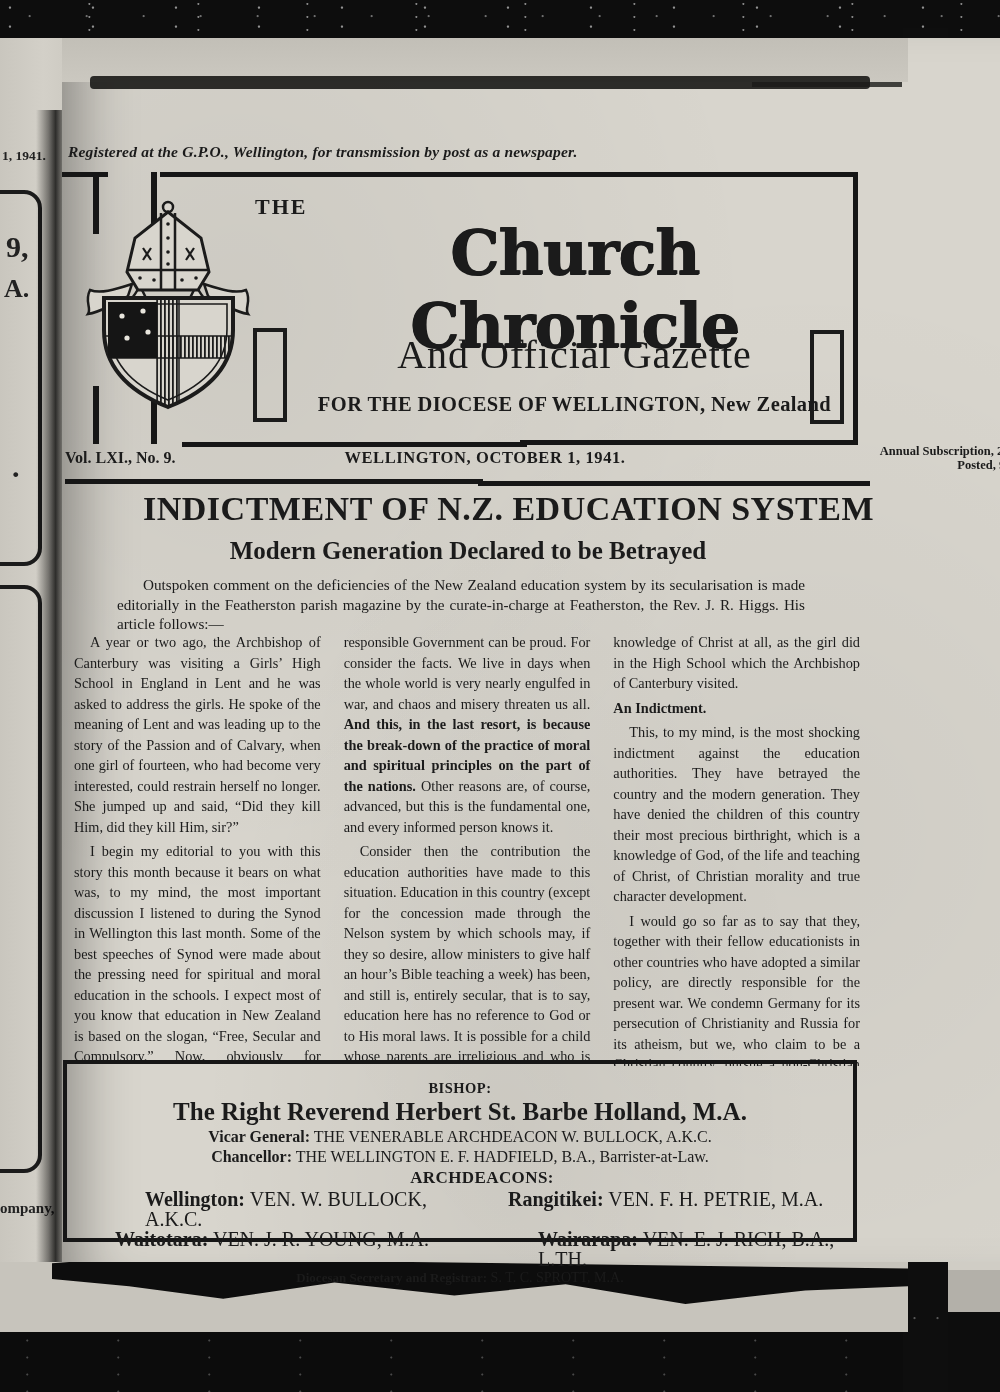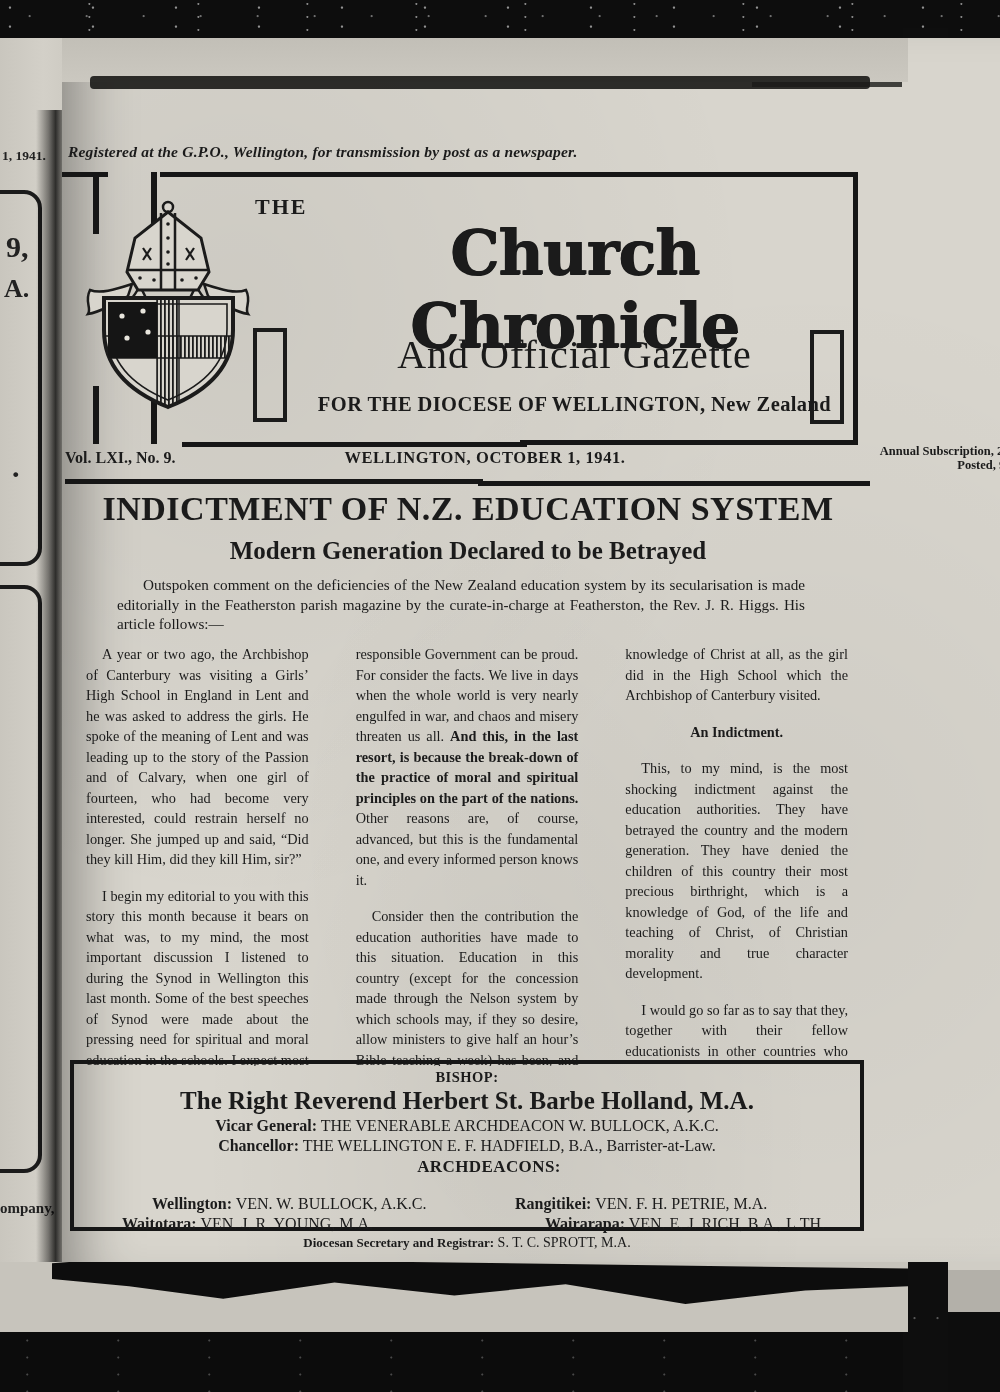--- a/index.html
+++ b/index.html
@@ -67,37 +67,37 @@
     text-shadow:1px 0 0 currentColor, 0 .5px 0 currentColor;}
   .masthead-subtitle{left:230px;top:293px;width:565px;text-align:center;
     font-size:40px;font-weight:normal;letter-spacing:1px;}
   .masthead-diocese{left:230px;top:355px;width:565px;text-align:center;
     font-size:20.5px;font-weight:bold;letter-spacing:.4px;}
   
   .vol{left:3px;top:411px;font-size:16px;font-weight:bold;text-align:center;}
   .place-date{left:0;top:410px;width:846px;text-align:center;font-size:16.5px;font-weight:bold;letter-spacing:.6px;}
   .subscription{right:36px;top:406px;text-align:right;font-size:12.5px;line-height:14px;font-weight:bold;}
   
-  .headline{left:0;top:452px;width:812px;text-align:center;font-size:34px;font-weight:bold;letter-spacing:.5px;}
+  .headline{left:0;top:452px;width:812px;text-align:right;font-size:34px;font-weight:bold;letter-spacing:.5px;}
   .subheadline{left:0;top:499px;width:812px;text-align:center;font-size:25px;font-weight:bold;}
   .lede{left:55px;top:537px;width:688px;font-size:15.2px;line-height:19.5px;text-align:justify;text-indent:26px;}
   .columns{left:8px;top:590px;width:794px;height:438px;display:flex;gap:15px;overflow:hidden;}
   .col{flex:1 1 0;font-size:14.3px;line-height:20.5px;text-align:justify;}
-  .col p{margin:16px;}
+  .col p{margin:4px;}
   .col p.indent{text-indent:16px;}
-  .col-subhead{text-align:center;font-weight:bold;margin:1px 0;}
+  .col-subhead{font-weight:bold;margin:1px 0;}
   .bold{font-weight:bold;}
   
-  .directory{left:8px;top:1022px;width:786px;height:158px;border:4px solid #161616;text-align:center;padding-top:5px;}
+  .directory{left:1px;top:1022px;width:786px;height:158px;border:4px solid #161616;text-align:center;padding-top:16px;}
   .dir-bishop-label{font-size:14.5px;font-weight:bold;letter-spacing:.5px;}
   .dir-bishop-name{font-size:25px;font-weight:bold;margin-top:1px;}
   .dir-line{font-size:16px;margin-top:2px;}
   .dir-line .lbl{font-weight:bold;margin-top:21px;}
   .dir-archdeacons{font-size:17px;font-weight:bold;margin-top:2px;letter-spacing:.4px;margin-left:44px;}
-  .dir-grid{display:grid;grid-template-columns:1fr 1fr;text-align:left;font-size:16px;line-height:20px;margin-top:17px;}
+  .dir-grid{display:grid;grid-template-columns:1fr 1fr;text-align:left;font-size:20px;line-height:20px;margin-top:1px;}
   .dir-grid .cell{padding-left:78px;}
   .dir-grid .cell.r{padding-left:48px;}
   .dir-secretary{font-size:14px;margin-top:1px;}
   .dir-secretary .lbl{font-weight:bold;font-size:13px;}
 </style>
 </head>
 <body>
 
 <div class="abs film-top"></div>
 <div class="abs film-bottom"></div>

